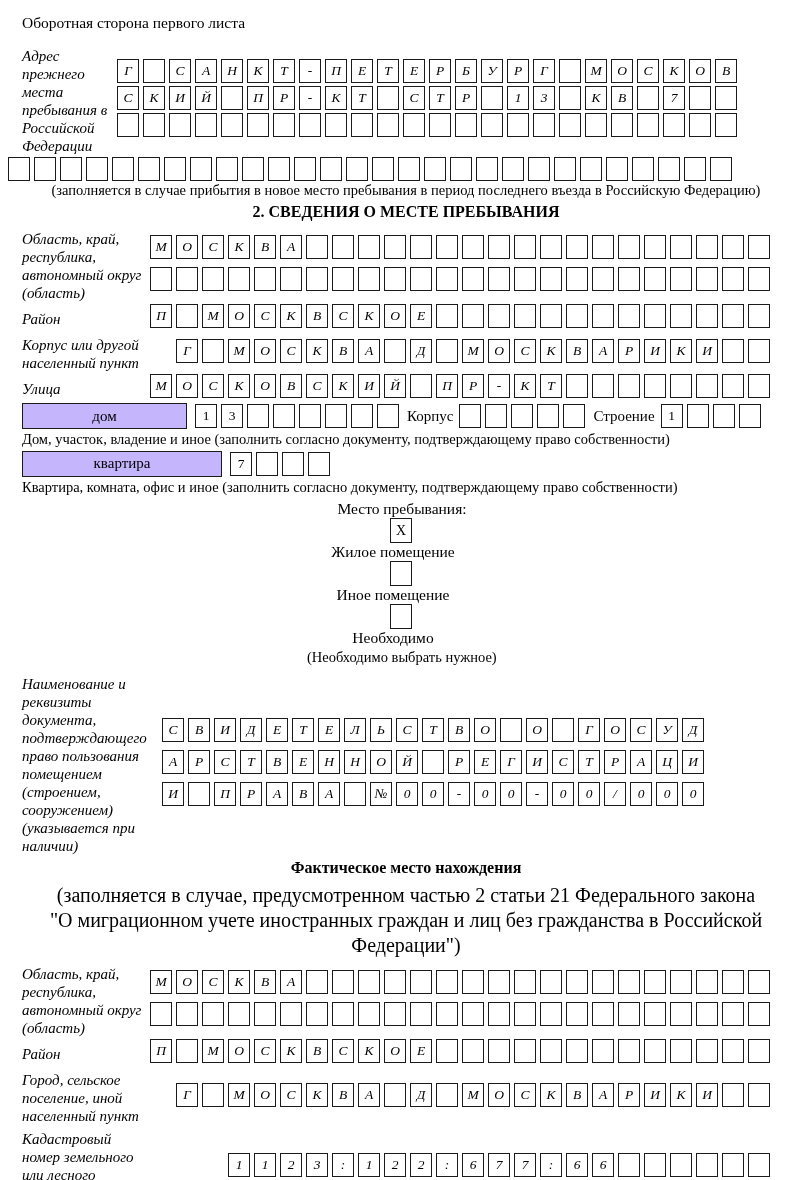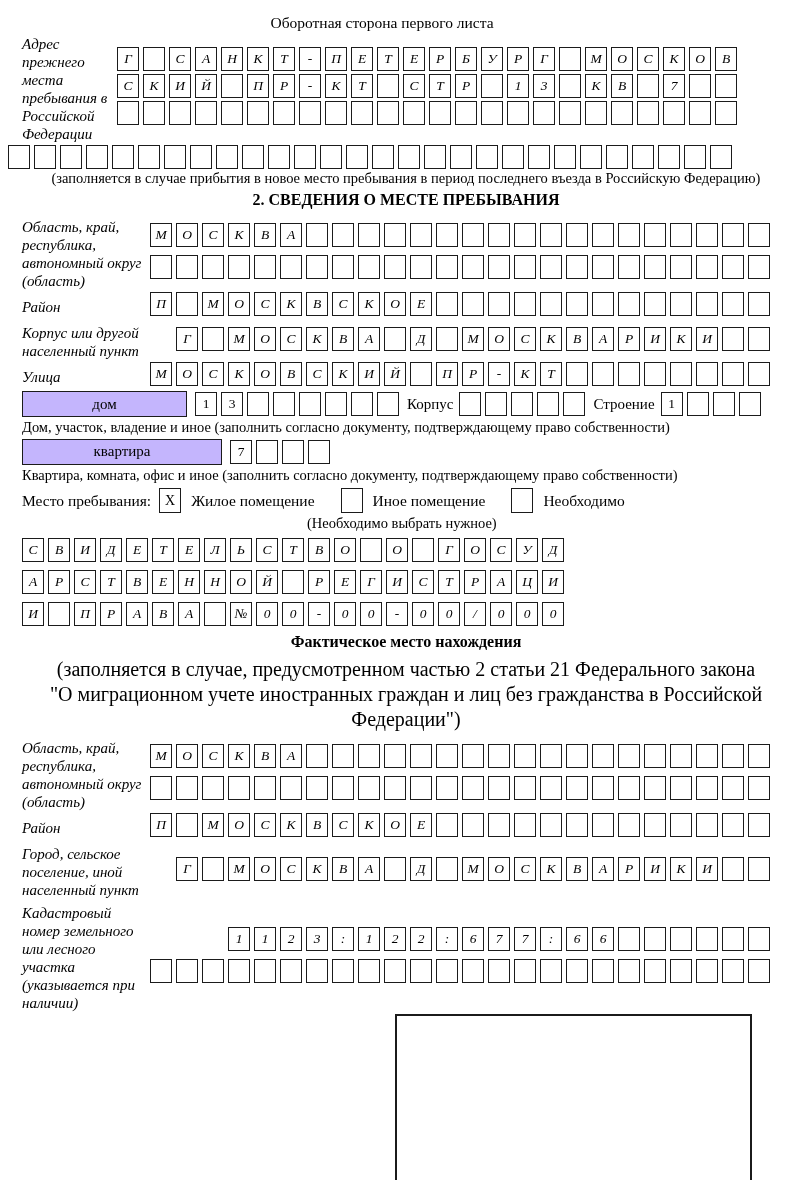--- a/index.html
+++ b/index.html
@@ -1,18 +1,18 @@
 <!DOCTYPE html>
 <html><head>
 <meta charset="utf-8">
 <style>
   html,body{margin:0;padding:0;background:#fff;}
   body{width:800px;height:1180px;color:#000;font-family:"Liberation Serif",serif;overflow:hidden;}
   .page{padding:14px 10px 0 22px;box-sizing:border-box;}
-  .hdr-note{text-align:center;padding-right:48px;font-size:15.5px;}
+  .hdr-note{text-align:left;padding-right:48px;font-size:15.5px;margin-bottom:12px;}
   .field{display:flex;align-items:center;margin-bottom:2px;font-style:italic;}
   .flabel{width:128px;flex:0 0 auto;font-size:15px;line-height:1.2;padding-top:3px;}
   .flabel.narrow{width:95px;}
   .flabel.wide{width:140px;}
   .fcells{flex:1 1 auto;}
   .cellrow{display:flex;margin-bottom:3px;}
   .cellrow.gap{margin-bottom:8px;}
   .cell{box-sizing:border-box;flex:0 0 auto;width:22px;height:24px;border:1.5px solid #1b1b1b;margin-right:4px;
         display:inline-flex;align-items:center;justify-content:center;font-size:13.5px;background:#fff;}
   .indent1{margin-left:26px;}
@@ -20,21 +20,21 @@
   .fullrow{margin-left:-14px;margin-bottom:1px;}
   .caption{font-size:14.5px;line-height:1.2;margin-bottom:2px;}
   .caption.center{text-align:center;}
   .sec-title{text-align:center;font-weight:bold;font-size:16px;margin:4px 0 6px 0;}
   .boxline{display:flex;align-items:center;margin-bottom:2px;}
   .widebox{box-sizing:border-box;border:1.5px solid #1b1b1b;height:26px;display:flex;align-items:center;
            justify-content:center;font-size:15px;background:#c4b5fd;}
   .dombox{width:165px;margin-right:8px;}
   .kvbox{width:200px;margin-right:8px;}
   .inline-lbl{font-size:15px;padding:0 6px 0 4px;white-space:nowrap;}
-  .chk-row{display:flex;align-items:center;margin:4px 0 2px 0;}
+  .chk-row{display:flex;align-items:center;margin:4px 0 2px 0;flex-direction:column;}
   .chk-row .mlabel{font-size:15.5px;margin-right:8px;}
   .chk{box-sizing:border-box;width:22px;height:25px;border:1.5px solid #1b1b1b;display:inline-flex;
        align-items:center;justify-content:center;font-size:14px;margin-right:10px;}
   .opt-label{font-size:15.5px;margin-right:26px;}
   .small-note{font-size:14.5px;margin:0 0 6px 0;padding-left:285px;}
   .fact-cap{text-align:center;font-size:20px;line-height:1.25;margin-bottom:4px;}
   .stampbox{box-sizing:border-box;width:357px;height:178px;border:2px solid #1b1b1b;margin-left:373px;margin-top:2px;}
 </style>
 </head>
 <body>
@@ -359,20 +359,21 @@
     <span class="chk">X</span>
     <span class="opt-label">Жилое помещение</span>
     <span class="chk"></span>
     <span class="opt-label">Иное помещение</span>
     <span class="chk"></span>
     <span class="opt-label">Необходимо</span>
   </div>
   <div class="small-note">(Необходимо выбрать нужное)</div>
 
   <div class="field">
+    <div class="flabel wide">Наименование и реквизиты документа, подтверждающего право пользования помещением (строением, сооружением) (указывается при наличии)</div>
     <div class="fcells">
       <div class="cellrow gap">
           <span class="cell">С</span>
           <span class="cell">В</span>
           <span class="cell">И</span>
           <span class="cell">Д</span>
           <span class="cell">Е</span>
           <span class="cell">Т</span>
           <span class="cell">Е</span>
           <span class="cell">Л</span>

